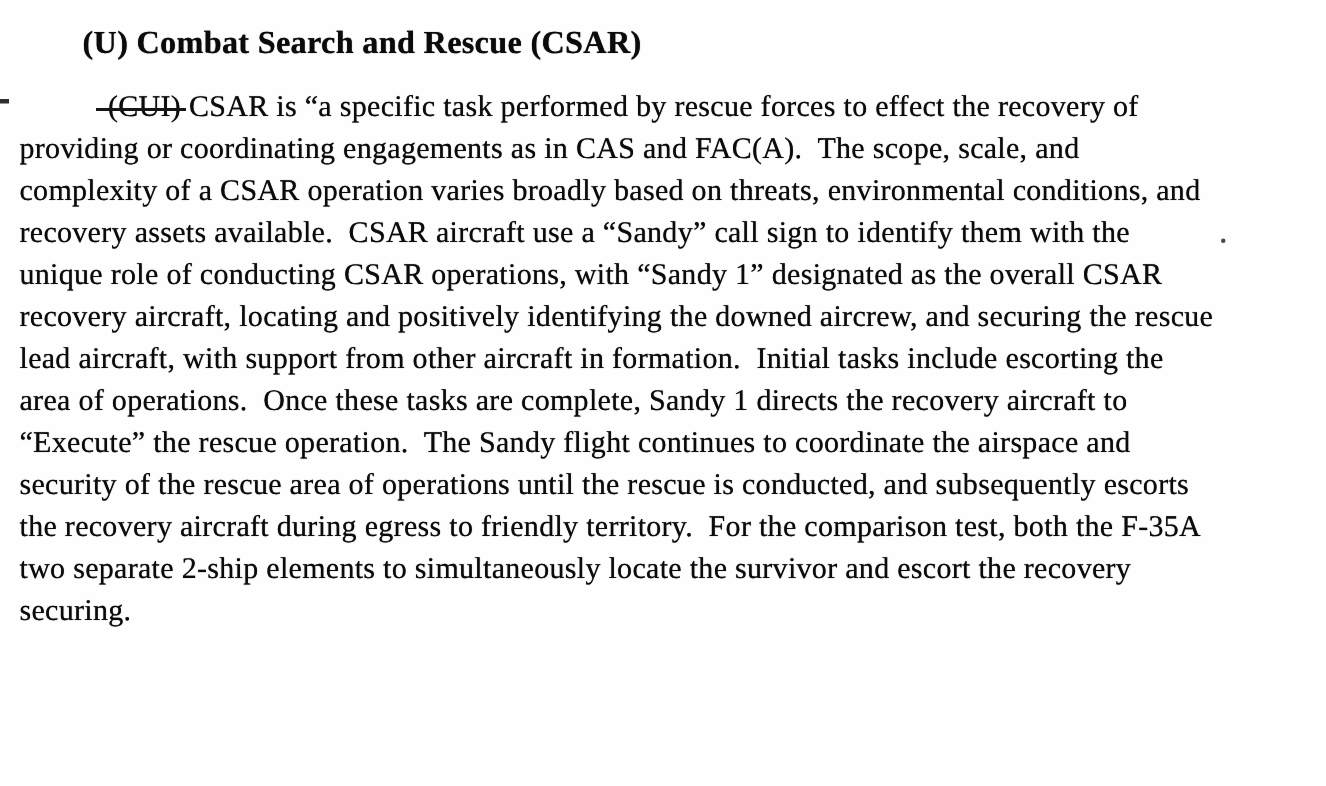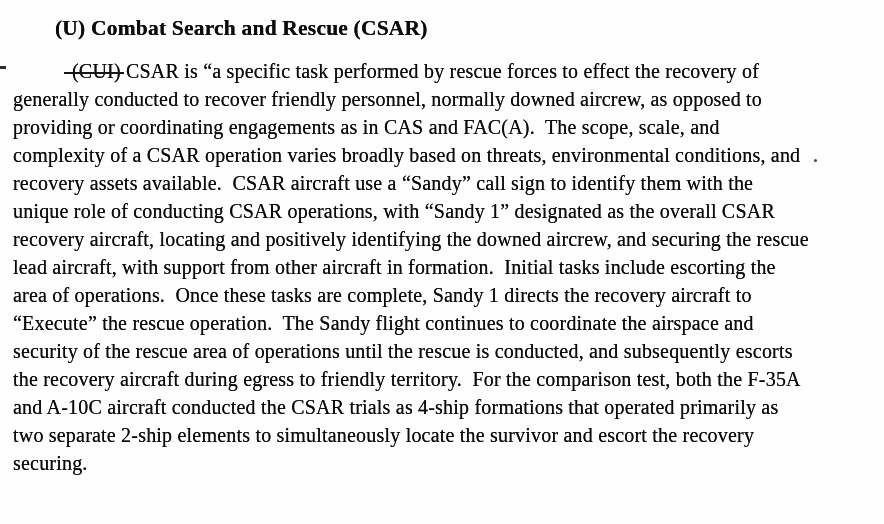--- a/index.html
+++ b/index.html
@@ -86,32 +86,30 @@
 
 <div class="page">
 
   <h1 class="heading">(U) Combat Search and Rescue (CSAR)</h1>
 
   <div class="para">
 
     <div class="line indent"><span class="strike">(CUI)</span><span> CSAR is “a specific task performed by rescue forces to effect the recovery of</span></div>
 
 
-    <div class="line">generally conducted to recover friendly personnel, normally downed aircrew, as opposed to</div>
     <div class="line">providing or coordinating engagements as in CAS and FAC(A).  The scope, scale, and</div>
     <div class="line">complexity of a CSAR operation varies broadly based on threats, environmental conditions, and</div>
     <div class="line">recovery assets available.  CSAR aircraft use a “Sandy” call sign to identify them with the</div>
     <div class="line">unique role of conducting CSAR operations, with “Sandy 1” designated as the overall CSAR</div>
     <div class="line">recovery aircraft, locating and positively identifying the downed aircrew, and securing the rescue</div>
     <div class="line">lead aircraft, with support from other aircraft in formation.  Initial tasks include escorting the</div>
     <div class="line">area of operations.  Once these tasks are complete, Sandy 1 directs the recovery aircraft to</div>
     <div class="line">“Execute” the rescue operation.  The Sandy flight continues to coordinate the airspace and</div>
     <div class="line">security of the rescue area of operations until the rescue is conducted, and subsequently escorts</div>
     <div class="line">the recovery aircraft during egress to friendly territory.  For the comparison test, both the F-35A</div>
-    <div class="line">and A-10C aircraft conducted the CSAR trials as 4-ship formations that operated primarily as</div>
     <div class="line">two separate 2-ship elements to simultaneously locate the survivor and escort the recovery</div>
     <div class="line">securing.</div>
 
   </div>
 
   <span class="artifact-dot"></span>
   <span class="artifact-edge"></span>
 
 </div>
 

